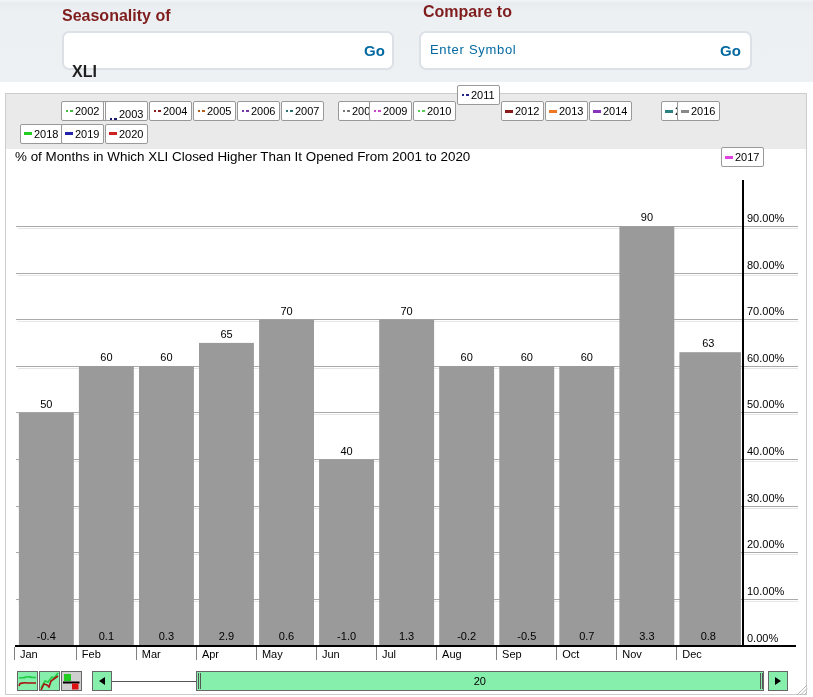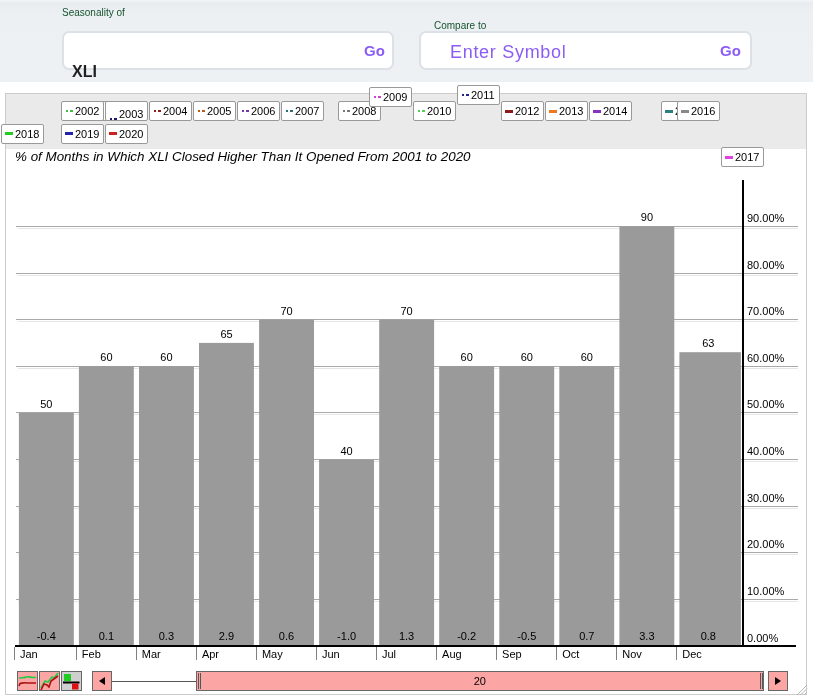--- a/index.html
+++ b/index.html
@@ -1,69 +1,69 @@
 <!DOCTYPE html>
 <html><head>
 <meta charset="utf-8">
 <style>
 * { margin:0; padding:0; box-sizing:border-box; }
 html,body { width:813px; height:697px; background:#fff; font-family:"Liberation Sans", sans-serif; position:relative; overflow:hidden; }
 .abs { position:absolute; }
 .topbar { left:0; top:0; width:813px; height:82px; background:linear-gradient(180deg,#f2f4f6 0px,#e8ecf0 3px,#edf0f3 14px,#eef1f4 100%); }
-.flabel { font-size:10px; font-weight:normal; color:#14532d; }
+.flabel { font-size:16px; font-weight:bold; color:#7f1d1d; }
 .inputbox { background:#fff; border:2px solid #dbe1e7; border-radius:7px; height:39px; }
 .sym { font-size:16px; font-weight:bold; color:#1f1f1f; }
-.ph { font-size:18px; color:#8b5cf6; letter-spacing:0.7px;margin-left:20px; }
-.go { font-size:15px; font-weight:bold; color:#8b5cf6; }
+.ph { font-size:13px; color:#0369a1; letter-spacing:0.7px; }
+.go { font-size:15px; font-weight:bold; color:#0369a1; }
 .widget { left:5px; top:93px; width:802px; height:602px; border:1px solid #ccc; background:#fff; }
 .yearpanel { left:0; top:0; width:800px; height:55px; background:#eaeaea; }
 .yb { position:absolute; width:43px; height:20px; background:#fff; border:1px solid #999; border-radius:2px; font-size:11px; color:#000; display:flex; align-items:center; justify-content:flex-start; padding-left:3px; }
 .ic { display:inline-block; width:8px; margin-right:2px; flex:none; }
 .d { height:2px; position:relative; }
 .d::before { content:''; position:absolute; left:0.5px; top:0; width:2.5px; height:2px; background:currentColor; }
 .d::after { content:''; position:absolute; right:0.5px; top:0; width:2.5px; height:2px; background:currentColor; }
 .l { height:3px; background:currentColor; }
-.title { left:15px; top:148.5px; font-size:13.4px; color:#000;font-style:italic; }
-.ctlbox { border:1px solid #666; background:#fca5a5; }
+.title { left:15px; top:148.5px; font-size:13.4px; color:#000; }
+.ctlbox { border:1px solid #666; background:#86efac; }
 .tri-l { width:0; height:0; border-style:solid; border-width:4.5px 6.5px 4.5px 0; border-color:transparent #000 transparent transparent; }
 .tri-r { width:0; height:0; border-style:solid; border-width:4.5px 0 4.5px 6.5px; border-color:transparent transparent transparent #000; }
 </style>
 </head>
 <body>
 <div class="abs topbar"></div>
 <div class="abs flabel" style="left:62px;top:7px;">Seasonality of</div>
 <div class="abs inputbox" style="left:62px;top:31px;width:332px;"></div>
 <div class="abs sym" style="left:72px;top:43px;margin-top:20px;">XLI</div>
 <div class="abs go" style="left:364px;top:42px;">Go</div>
-<div class="abs flabel" style="left:423px;top:20px;margin-left:11px;">Compare to</div>
+<div class="abs flabel" style="left:423px;top:3px;">Compare to</div>
 <div class="abs inputbox" style="left:419px;top:31px;width:333px;"></div>
 <div class="abs ph" style="left:430px;top:41.5px;">Enter Symbol</div>
 <div class="abs go" style="left:720px;top:42px;">Go</div>
 
 <div class="abs widget"></div>
 <div class="abs yearpanel" style="left:6px;top:94px;"></div>
 <div id="years">
     <div class="yb" style="left:17px;top:101px;margin-left:48px;"><span class="ic d" style="color:#993399"></span>2001</div>
     <div class="yb" style="left:61px;top:101px;"><span class="ic d" style="color:#44bb44"></span>2002</div>
     <div class="yb" style="left:105px;top:101px;align-items:flex-end;"><span class="ic d" style="color:#1a1a70"></span>2003</div>
     <div class="yb" style="left:149px;top:101px;"><span class="ic d" style="color:#8b1a1a"></span>2004</div>
     <div class="yb" style="left:193px;top:101px;"><span class="ic d" style="color:#b85c1a"></span>2005</div>
     <div class="yb" style="left:237px;top:101px;"><span class="ic d" style="color:#7733aa"></span>2006</div>
     <div class="yb" style="left:281px;top:101px;"><span class="ic d" style="color:#2a7070"></span>2007</div>
     <div class="yb" style="left:338px;top:101px;"><span class="ic d" style="color:#777777"></span>2008</div>
-    <div class="yb" style="left:369px;top:87px;"><span class="ic d" style="color:#cc44cc"></span>2009</div>
+    <div class="yb" style="left:369px;top:101px;"><span class="ic d" style="color:#cc44cc"></span>2009</div>
     <div class="yb" style="left:413px;top:101px;"><span class="ic d" style="color:#55cc55"></span>2010</div>
     <div class="yb" style="left:457px;top:85px;"><span class="ic d" style="color:#24248f"></span>2011</div>
     <div class="yb" style="left:501px;top:101px;text-align:right;"><span class="ic l" style="color:#8b1a1a"></span>2012</div>
     <div class="yb" style="left:545px;top:101px;"><span class="ic l" style="color:#ee7722"></span>2013</div>
     <div class="yb" style="left:589px;top:101px;"><span class="ic l" style="color:#8833bb"></span>2014</div>
     <div class="yb" style="left:661px;top:101px;"><span class="ic l" style="color:#2a8080"></span>2015</div>
     <div class="yb" style="left:677px;top:101px;"><span class="ic l" style="color:#888888"></span>2016</div>
     <div class="yb" style="left:721px;top:101px;margin-top:46px;"><span class="ic l" style="color:#dd44dd"></span>2017</div>
-    <div class="yb" style="left:1px;top:123.5px;"><span class="ic l" style="color:#22cc22"></span>2018</div>
+    <div class="yb" style="left:20px;top:123.5px;"><span class="ic l" style="color:#22cc22"></span>2018</div>
     <div class="yb" style="left:61px;top:123.5px;"><span class="ic l" style="color:#2222aa"></span>2019</div>
     <div class="yb" style="left:105px;top:123.5px;text-align:center;"><span class="ic l" style="color:#cc2222"></span>2020</div>
   </div>
 
 <div class="abs title">% of Months in Which XLI Closed Higher Than It Opened From 2001 to 2020</div>
 
 <svg class="abs" style="left:0;top:165px;" width="813" height="500" id="chart">
     <line x1="16" x2="798" y1="434.4" y2="434.4" stroke="#a9a9a9" stroke-width="1" shape-rendering="crispEdges"></line>
     <line x1="18" x2="798" y1="436.4" y2="436.4" stroke="#e6e6e6" stroke-width="1" shape-rendering="crispEdges"></line>
     <text x="747" y="429.9" font-size="11" fill="#000">10.00%</text>

